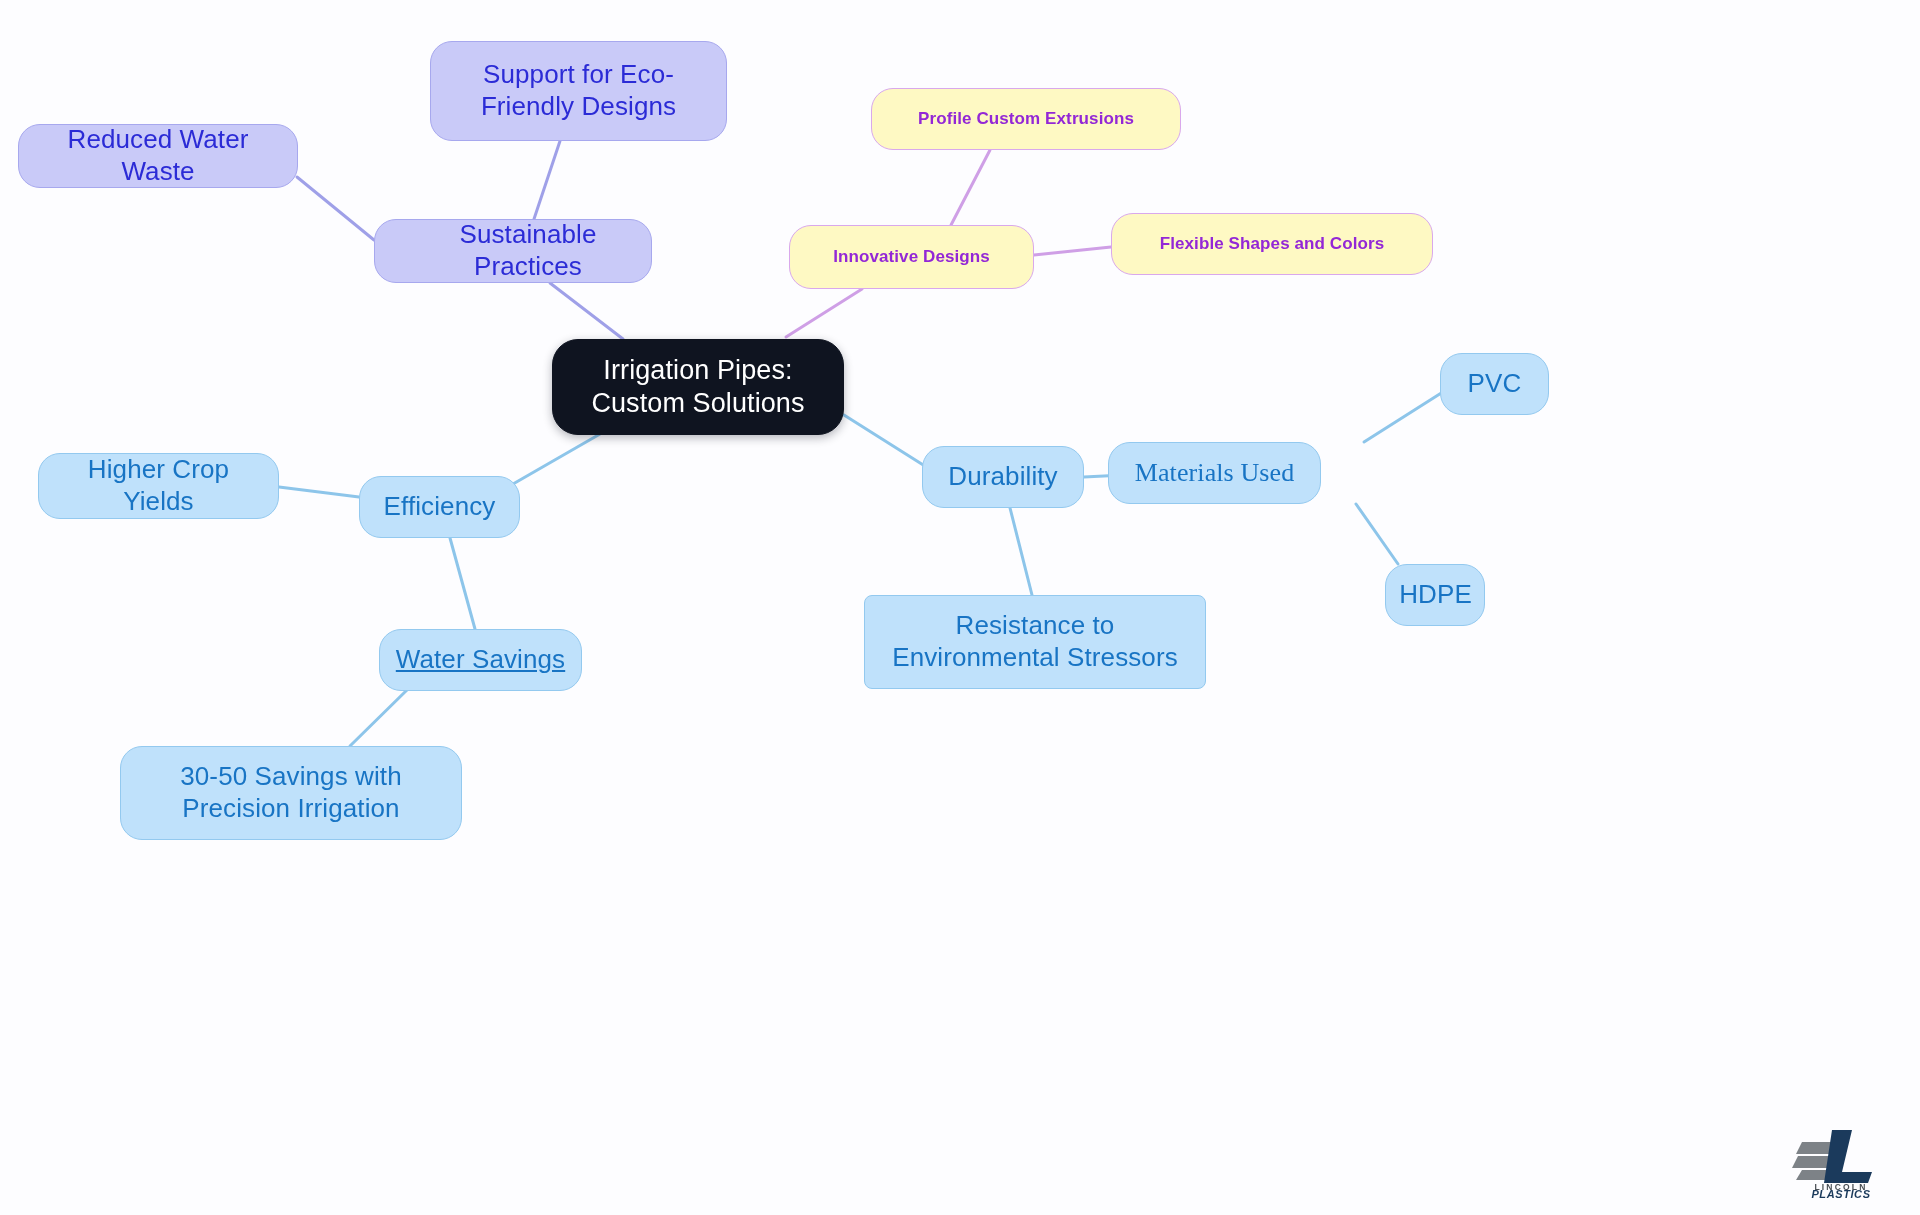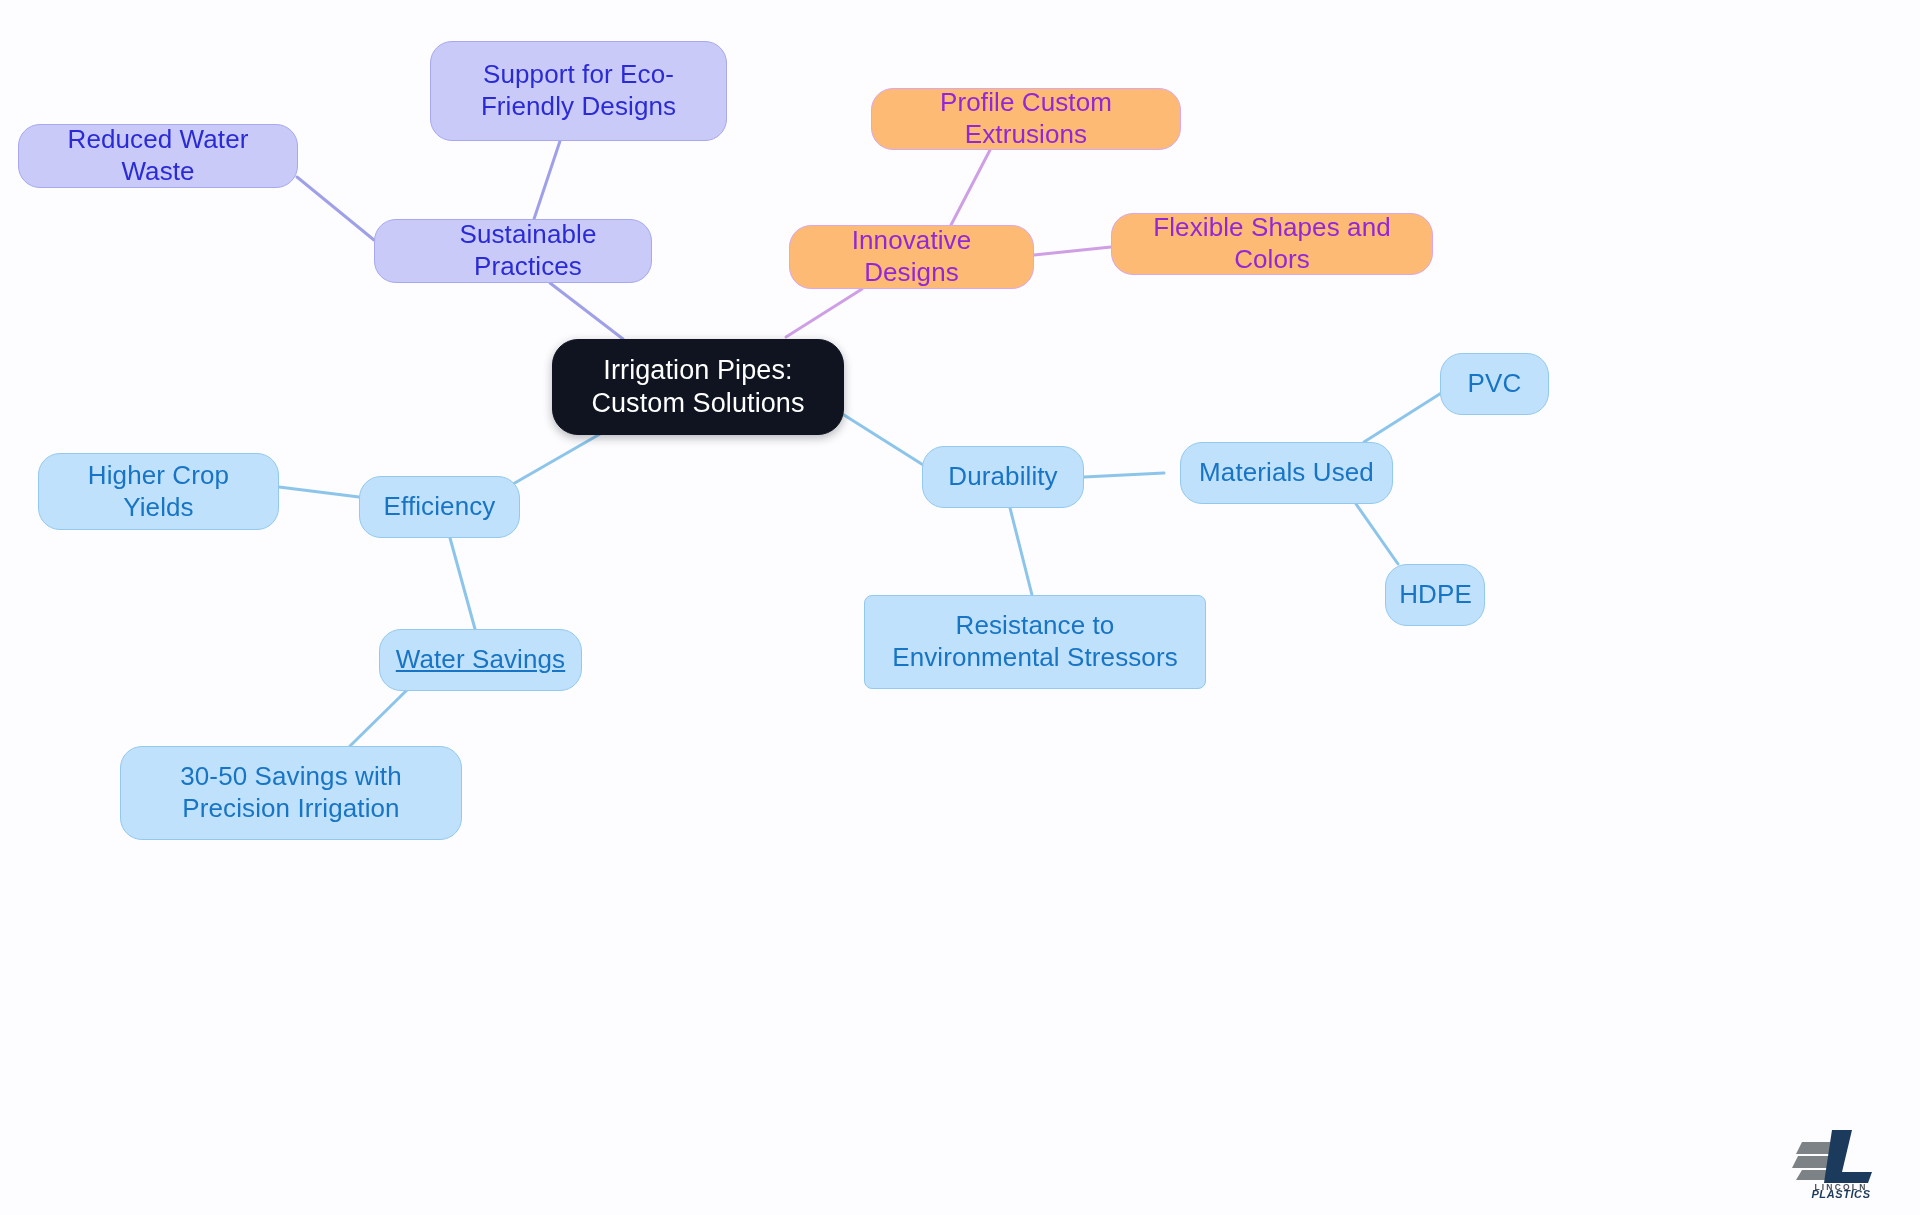--- a/index.html
+++ b/index.html
@@ -51,24 +51,25 @@
     border-radius: 26px;
     box-shadow: 0 3px 10px rgba(15,20,32,0.30);
   }
   .node-indigo {
     background: #c9caf8;
     border-color: #a7a8ee;
     color: #2b2bd6;
     font-size: 26px;
   }
   .node-violet {
-    background: #fdba74;
+    background: #fef9c3;
     border-color: #d9a8ec;
     color: #9327d6;
-    font-size: 26px;
+    font-size: 17px;
+    font-weight: bold;
   }
   .node-blue {
     background: #bfe1fb;
     border-color: #93c9ef;
     color: #1874c4;
     font-size: 26px;
   }
   .logo {
     position: absolute;
     left: 1788px;
@@ -119,33 +120,33 @@
       </div>
       <div class="node node-violet" style="left: 871px; top: 88px; width: 310px; height: 62px;">
         <span>Profile Custom Extrusions</span>
       </div>
       <div class="node node-violet" style="left: 1111px; top: 213px; width: 322px; height: 62px;">
         <span>Flexible Shapes and Colors</span>
       </div>
       <div class="node node-blue" style="left: 359px; top: 476px; width: 161px; height: 62px;">
         <span>Efficiency</span>
       </div>
-      <div class="node node-blue" style="left: 38px; top: 453px; width: 241px; height: 77px;">
+      <div class="node node-blue" style="left: 38px; top: 453px; width: 241px; height: 66px;">
         <span>Higher Crop Yields</span>
       </div>
       <div class="node node-blue" style="left: 379px; top: 629px; width: 203px; height: 62px; text-decoration: underline;">
         <span>Water Savings</span>
       </div>
       <div class="node node-blue" style="left: 120px; top: 746px; width: 342px; height: 94px;">
         <span>30-50 Savings with Precision Irrigation</span>
       </div>
       <div class="node node-blue" style="left: 922px; top: 446px; width: 162px; height: 62px;">
         <span>Durability</span>
       </div>
-      <div class="node node-blue" style="left: 1180px; top: 442px; width: 213px; height: 62px;">
+      <div class="node node-blue" style="left: 1108px; top: 442px; width: 213px; height: 62px; font-family: Liberation Serif, serif;">
         <span>Materials Used</span>
       </div>
       <div class="node node-blue" style="left: 1440px; top: 353px; width: 109px; height: 62px;">
         <span>PVC</span>
       </div>
       <div class="node node-blue" style="left: 1385px; top: 564px; width: 100px; height: 62px; padding-left: 15px;">
         <span>HDPE</span>
       </div>
       <div class="node node-blue" style="left: 864px; top: 595px; width: 342px; height: 94px; border-radius: 8px;">
         <span>Resistance to Environmental Stressors</span>

